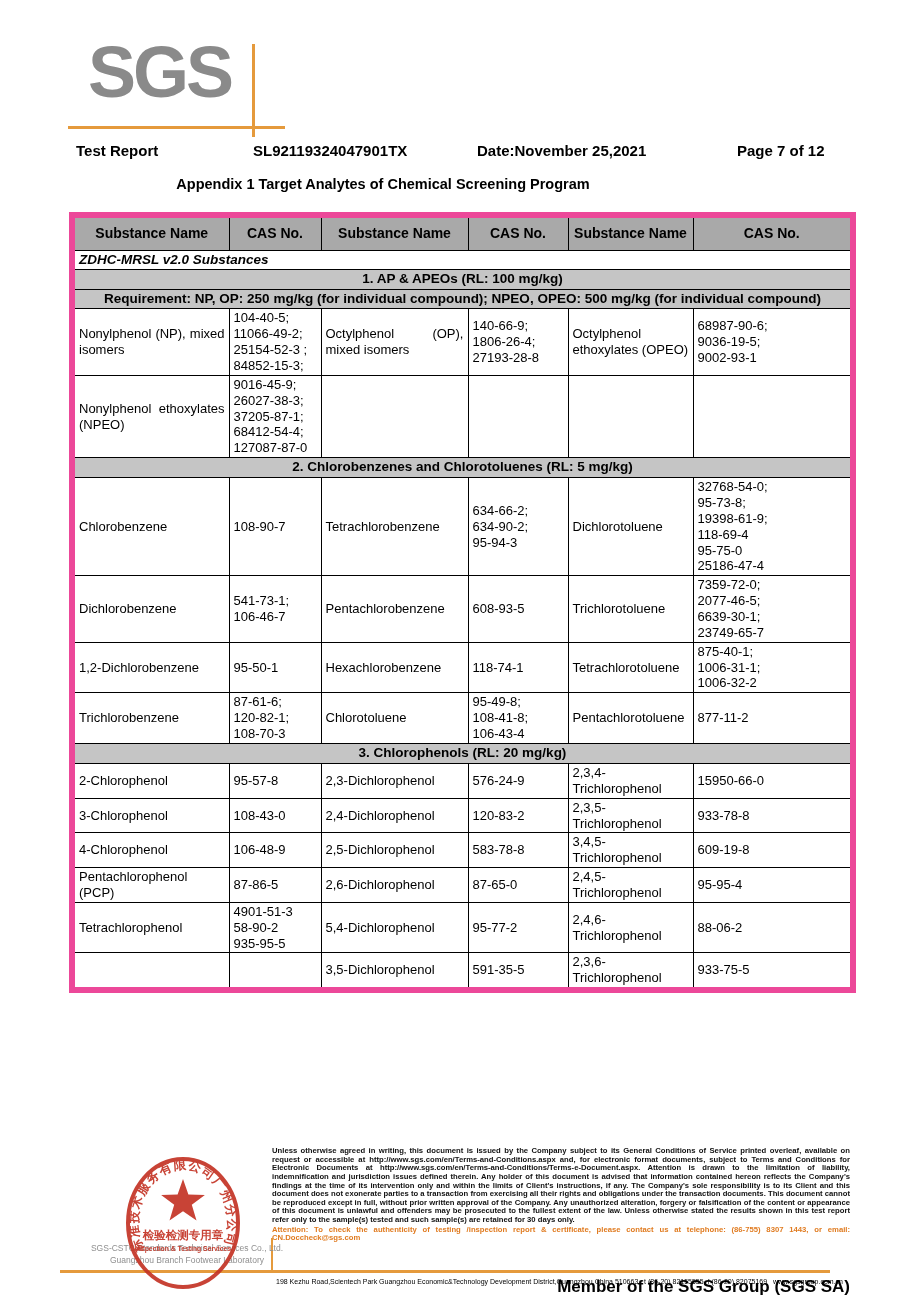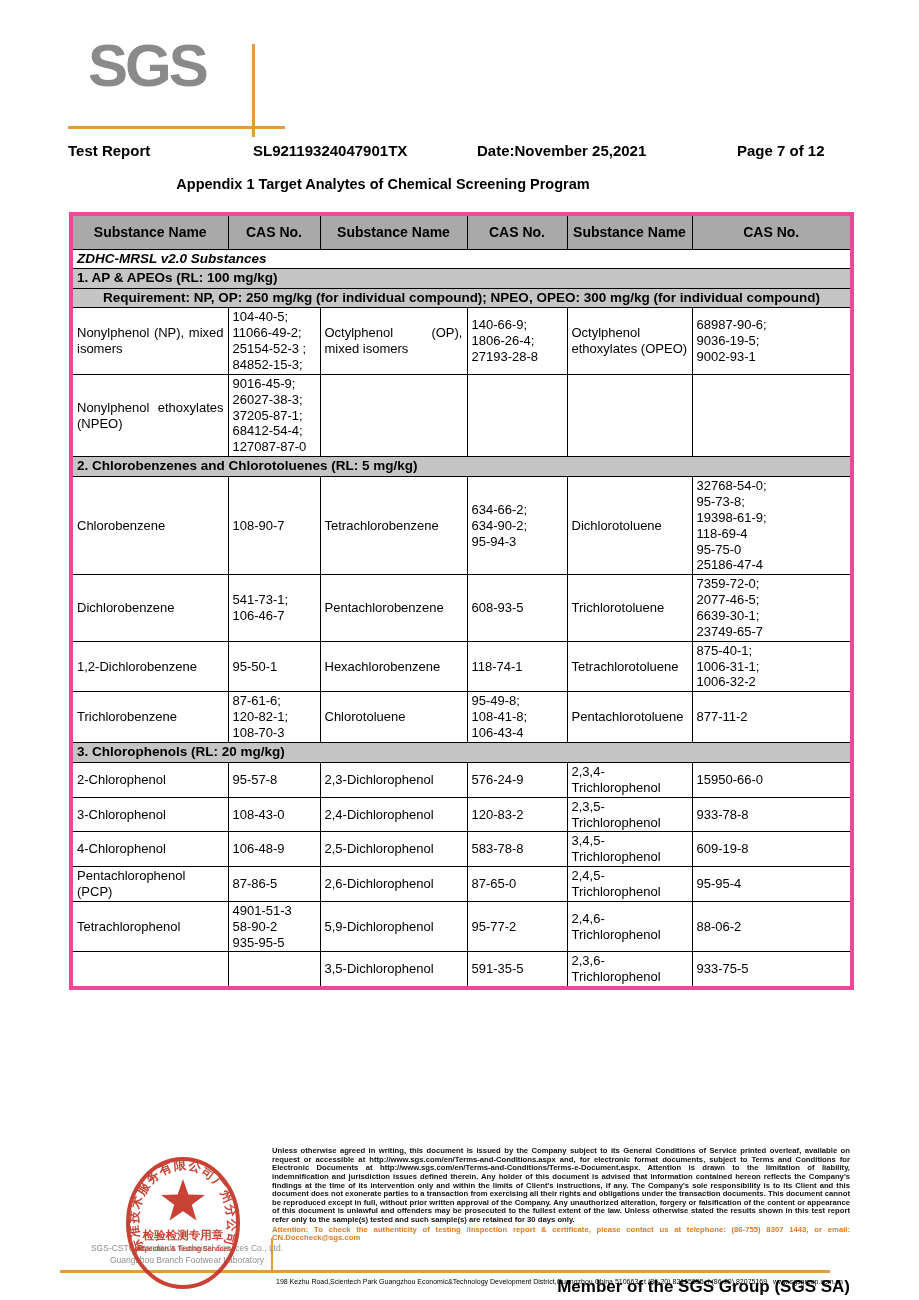--- a/index.html
+++ b/index.html
@@ -9,37 +9,37 @@
     --header_gray:#A9A9A9;
     --banner_gray:#C5C5C5;
     --logo_gray:#8A8A8A;
   }
   *{margin:0;padding:0;box-sizing:border-box;}
   html,body{background:#fff;}
   body{font-family:"Liberation Sans",sans-serif;color:#000;}
   .page{position:relative;width:919px;height:1300px;background:#fff;overflow:hidden;}
 
   
-  .logo{position:absolute;left:88px;top:36px;font-size:60px;font-weight:bold;
+  .logo{position:absolute;left:88px;top:36px;font-size:72px;font-weight:bold;
         letter-spacing:-3px;color:var(--logo_gray);line-height:1;}
   .logo-vline{position:absolute;left:252px;top:44px;width:3px;height:93px;background:var(--accent_orange);}
   .logo-hline{position:absolute;left:68px;top:126px;width:217px;height:3px;background:var(--accent_orange);}
   .hdr-item{position:absolute;top:142px;font-size:15px;font-weight:bold;white-space:nowrap;}
-  .hdr-doc{left:68px;text-align:center;} .hdr-no{left:253px;} .hdr-date{left:477px;} .hdr-page{left:737px;}
+  .hdr-doc{left:76px;text-align:center;} .hdr-no{left:253px;} .hdr-date{left:477px;} .hdr-page{left:737px;}
   .doc-title{position:absolute;left:0;top:176px;width:766px;text-align:center;
              font-size:14.5px;font-weight:bold;}
 
   
   .tbl-wrap{position:absolute;left:69px;top:212px;width:781px;}
   table{border-collapse:collapse;table-layout:fixed;width:781px;font-size:13px;line-height:1.22;}
   td,th{border:1px solid #000;padding:1px 4px;vertical-align:middle;overflow:hidden;}
-  table{border:4px solid #ec4899;}
+  table{border:6px solid #ec4899;}
   th{background:var(--header_gray);font-size:14px;height:35px;font-weight:bold;}
   tr.group-row td{font-weight:bold;font-style:italic;font-size:13.5px;height:19px;background:#fff;}
-  td.banner{background:var(--banner_gray);font-weight:bold;text-align:left;font-size:13.5px;height:20px;}
+  td.banner{background:var(--banner_gray);font-weight:bold;text-align:center;font-size:13.5px;height:20px;}
   td.req{background:var(--banner_gray);font-weight:bold;text-align:center;font-size:13.5px;white-space:pre-line;}
   td.name{text-align:justify;overflow-wrap:anywhere;margin-top:8px;}
   td.cas{white-space:pre-line;overflow-wrap:anywhere;}
 
   
   .legal{position:absolute;left:272px;top:1147px;width:578px;font-size:7.7px;font-weight:bold;
          line-height:1.12;text-align:justify;color:#111;}
   .attention{color:var(--attention_orange);margin-top:1px;}
   .addr{position:absolute;left:276px;top:1241px;width:574px;white-space:pre;}
   .addr-en{font-size:7px;line-height:1.5;}
@@ -89,21 +89,21 @@
           </tr>
         </thead>
       <tbody>
           <tr class="group-row">
             <td colspan="6">ZDHC-MRSL v2.0 Substances</td>
           </tr>
           <tr>
             <td colspan="6" class="banner">1. AP &amp; APEOs (RL: 100 mg/kg)</td>
           </tr>
           <tr>
-            <td colspan="6" class="req">Requirement: NP, OP: 250 mg/kg (for individual compound); NPEO, OPEO: 300 mg/kg (for individual compound)</td>
+            <td colspan="6" class="req">Requirement: NP, OP: 250 mg/kg (for individual compound); NPEO, OPEO: 500 mg/kg (for individual compound)</td>
           </tr>
           <tr>
             <td class="name">Nonylphenol (NP), mixed isomers</td>
             <td class="cas">104-40-5;
 11066-49-2;
 25154-52-3 ;
 84852-15-3;</td>
             <td class="name">Octylphenol (OP), mixed isomers</td>
             <td class="cas">140-66-9;
 1806-26-4;
@@ -210,21 +210,21 @@
             <td class="name">2,6-Dichlorophenol</td>
             <td class="cas">87-65-0</td>
             <td class="name">2,4,5-Trichlorophenol</td>
             <td class="cas">95-95-4</td>
           </tr>
           <tr>
             <td class="name">Tetrachlorophenol</td>
             <td class="cas">4901-51-3
 58-90-2
 935-95-5</td>
-            <td class="name">5,9-Dichlorophenol</td>
+            <td class="name">5,4-Dichlorophenol</td>
             <td class="cas">95-77-2</td>
             <td class="name">2,4,6-Trichlorophenol</td>
             <td class="cas">88-06-2</td>
           </tr>
           <tr>
             <td class="name"></td>
             <td class="cas"></td>
             <td class="name">3,5-Dichlorophenol</td>
             <td class="cas">591-35-5</td>
             <td class="name">2,3,6-Trichlorophenol</td>

